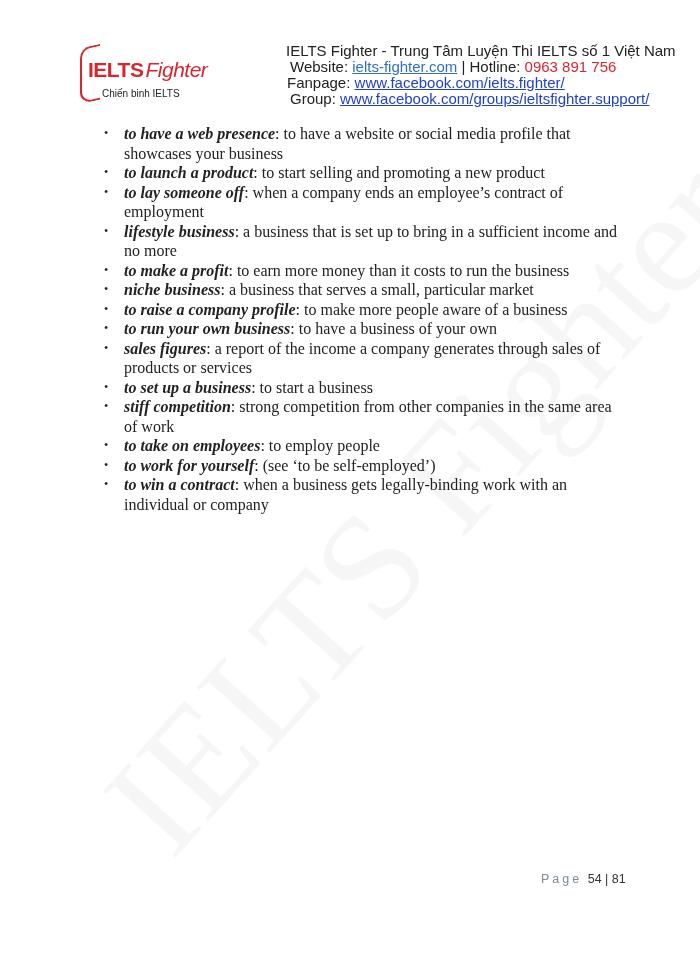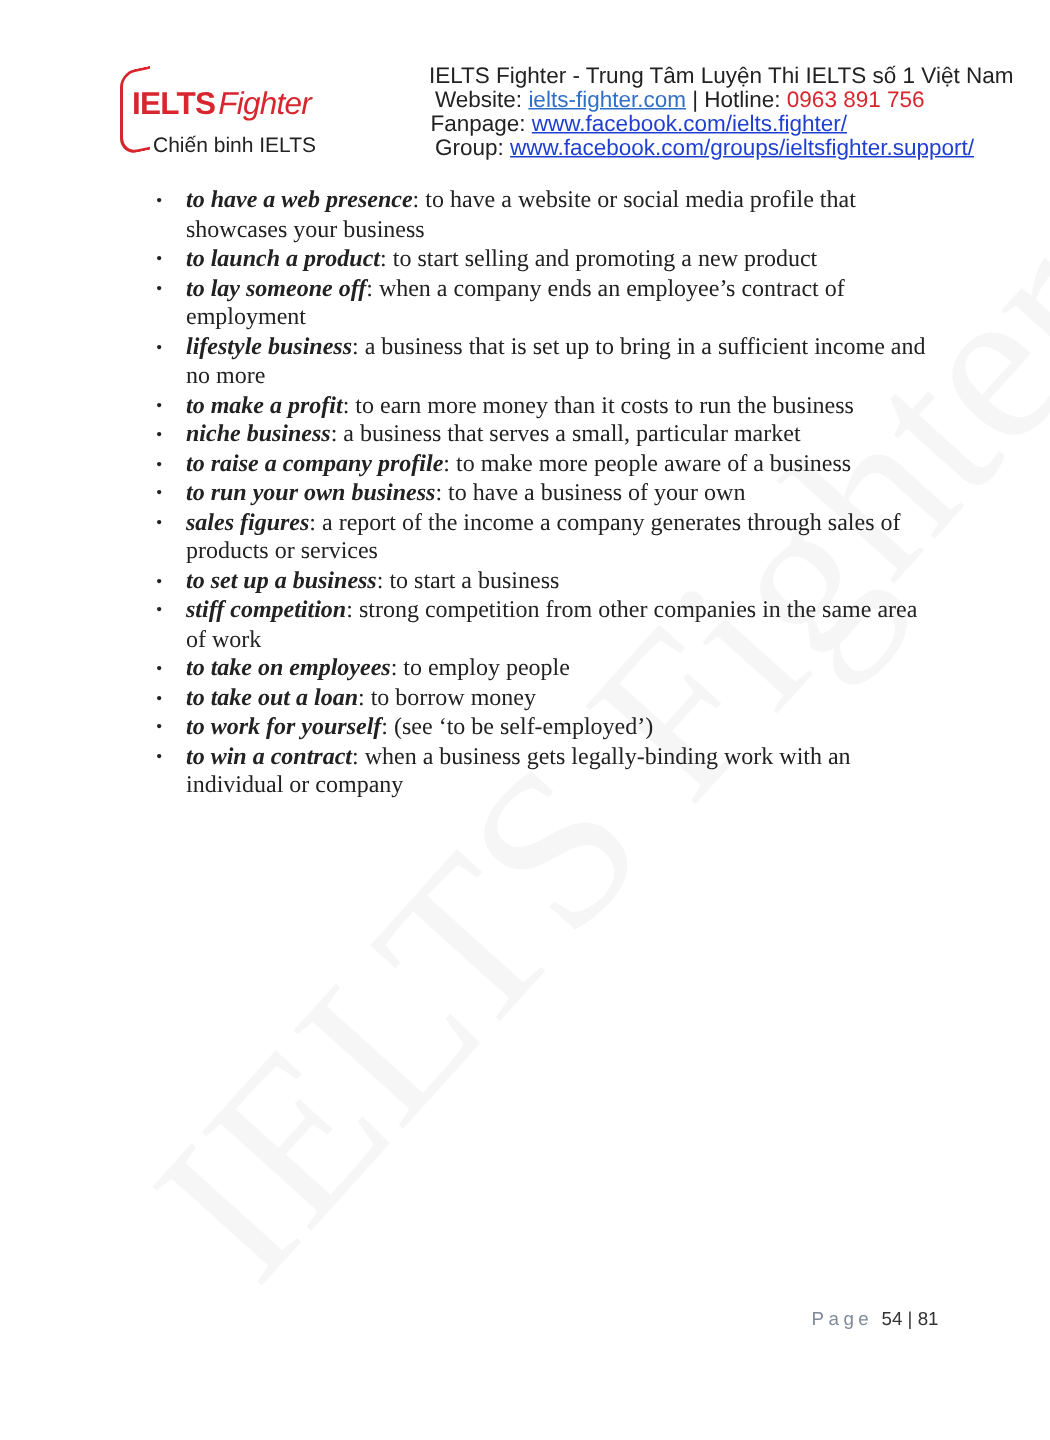--- a/index.html
+++ b/index.html
@@ -5,21 +5,21 @@
   html, body { margin: 0; padding: 0; background: #fff; }
   body { width: 700px; height: 960px; position: relative; overflow: hidden; }
   .logo { position: absolute; left: 78px; top: 44px; width: 130px; height: 60px; }
   .logo-bracket { position: absolute; left: 2px; top: 2px; width: 18px; height: 52px;
     border-left: 2px solid #d8262e; border-top: 2px solid #d8262e; border-bottom: 2px solid #d8262e;
     border-radius: 10px 0 0 12px; transform: skewY(-12deg); }
   .logo-main { position: absolute; left: 10px; top: 14px; font-family: "Liberation Sans", sans-serif;
     font-weight: bold; font-size: 21px; color: #d8262e; letter-spacing: -0.5px; white-space: nowrap; }
   .logo-main .fighter { font-style: italic; font-weight: normal; font-size: 21px; margin-left: 2px; }
   .logo-sub { position: absolute; left: 24px; top: 44px; font-family: "Liberation Sans", sans-serif;
-    font-size: 14px; color: #222; white-space: nowrap; }
+    font-size: 10px; color: #222; white-space: nowrap; }
   .header-info { position: absolute; left: 286px; top: 43px; font-family: "Liberation Sans", sans-serif;
     font-size: 15px; line-height: 16px; color: #222; }
   .header-info div { white-space: nowrap; }
   .header-info .l2 { padding-left: 4px; }
   .header-info .l3 { padding-left: 1px; }
   .header-info .l4 { padding-left: 4px; }
   .header-info a { color: #1f3fd1; text-decoration: underline; }
   .header-info a.site { color: #2f6fc9; }
   .hotline { color: #d8262e; }
   .watermark { position: absolute; left: 70px; top: 440px; font-family: "Liberation Serif", serif;
@@ -66,21 +66,20 @@
   <li><span class="term">to lay someone off</span><span>: when a company ends an employee’s contract of employment</span></li>
   <li><span class="term">lifestyle business</span><span>: a business that is set up to bring in a sufficient income and no more</span></li>
   <li><span class="term">to make a profit</span><span>: to earn more money than it costs to run the business</span></li>
   <li><span class="term">niche business</span><span>: a business that serves a small, particular market</span></li>
   <li><span class="term">to raise a company profile</span><span>: to make more people aware of a business</span></li>
   <li><span class="term">to run your own business</span><span>: to have a business of your own</span></li>
   <li><span class="term">sales figures</span><span>: a report of the income a company generates through sales of products or services</span></li>
   <li><span class="term">to set up a business</span><span>: to start a business</span></li>
   <li><span class="term">stiff competition</span><span>: strong competition from other companies in the same area of work</span></li>
   <li><span class="term">to take on employees</span><span>: to employ people</span></li>
-  <li><span class="term">to take out a loan</span><span>: to borrow money</span></li>
   <li><span class="term">to work for yourself</span><span>: (see ‘to be self-employed’)</span></li>
   <li><span class="term">to win a contract</span><span>: when a business gets legally-binding work with an individual or company</span></li>
 </ul>
 
 <div class="footer">
   <span class="page-word">Page</span>
   <span>54</span><span> | </span><span>81</span>
 </div>
 
 </body></html>

